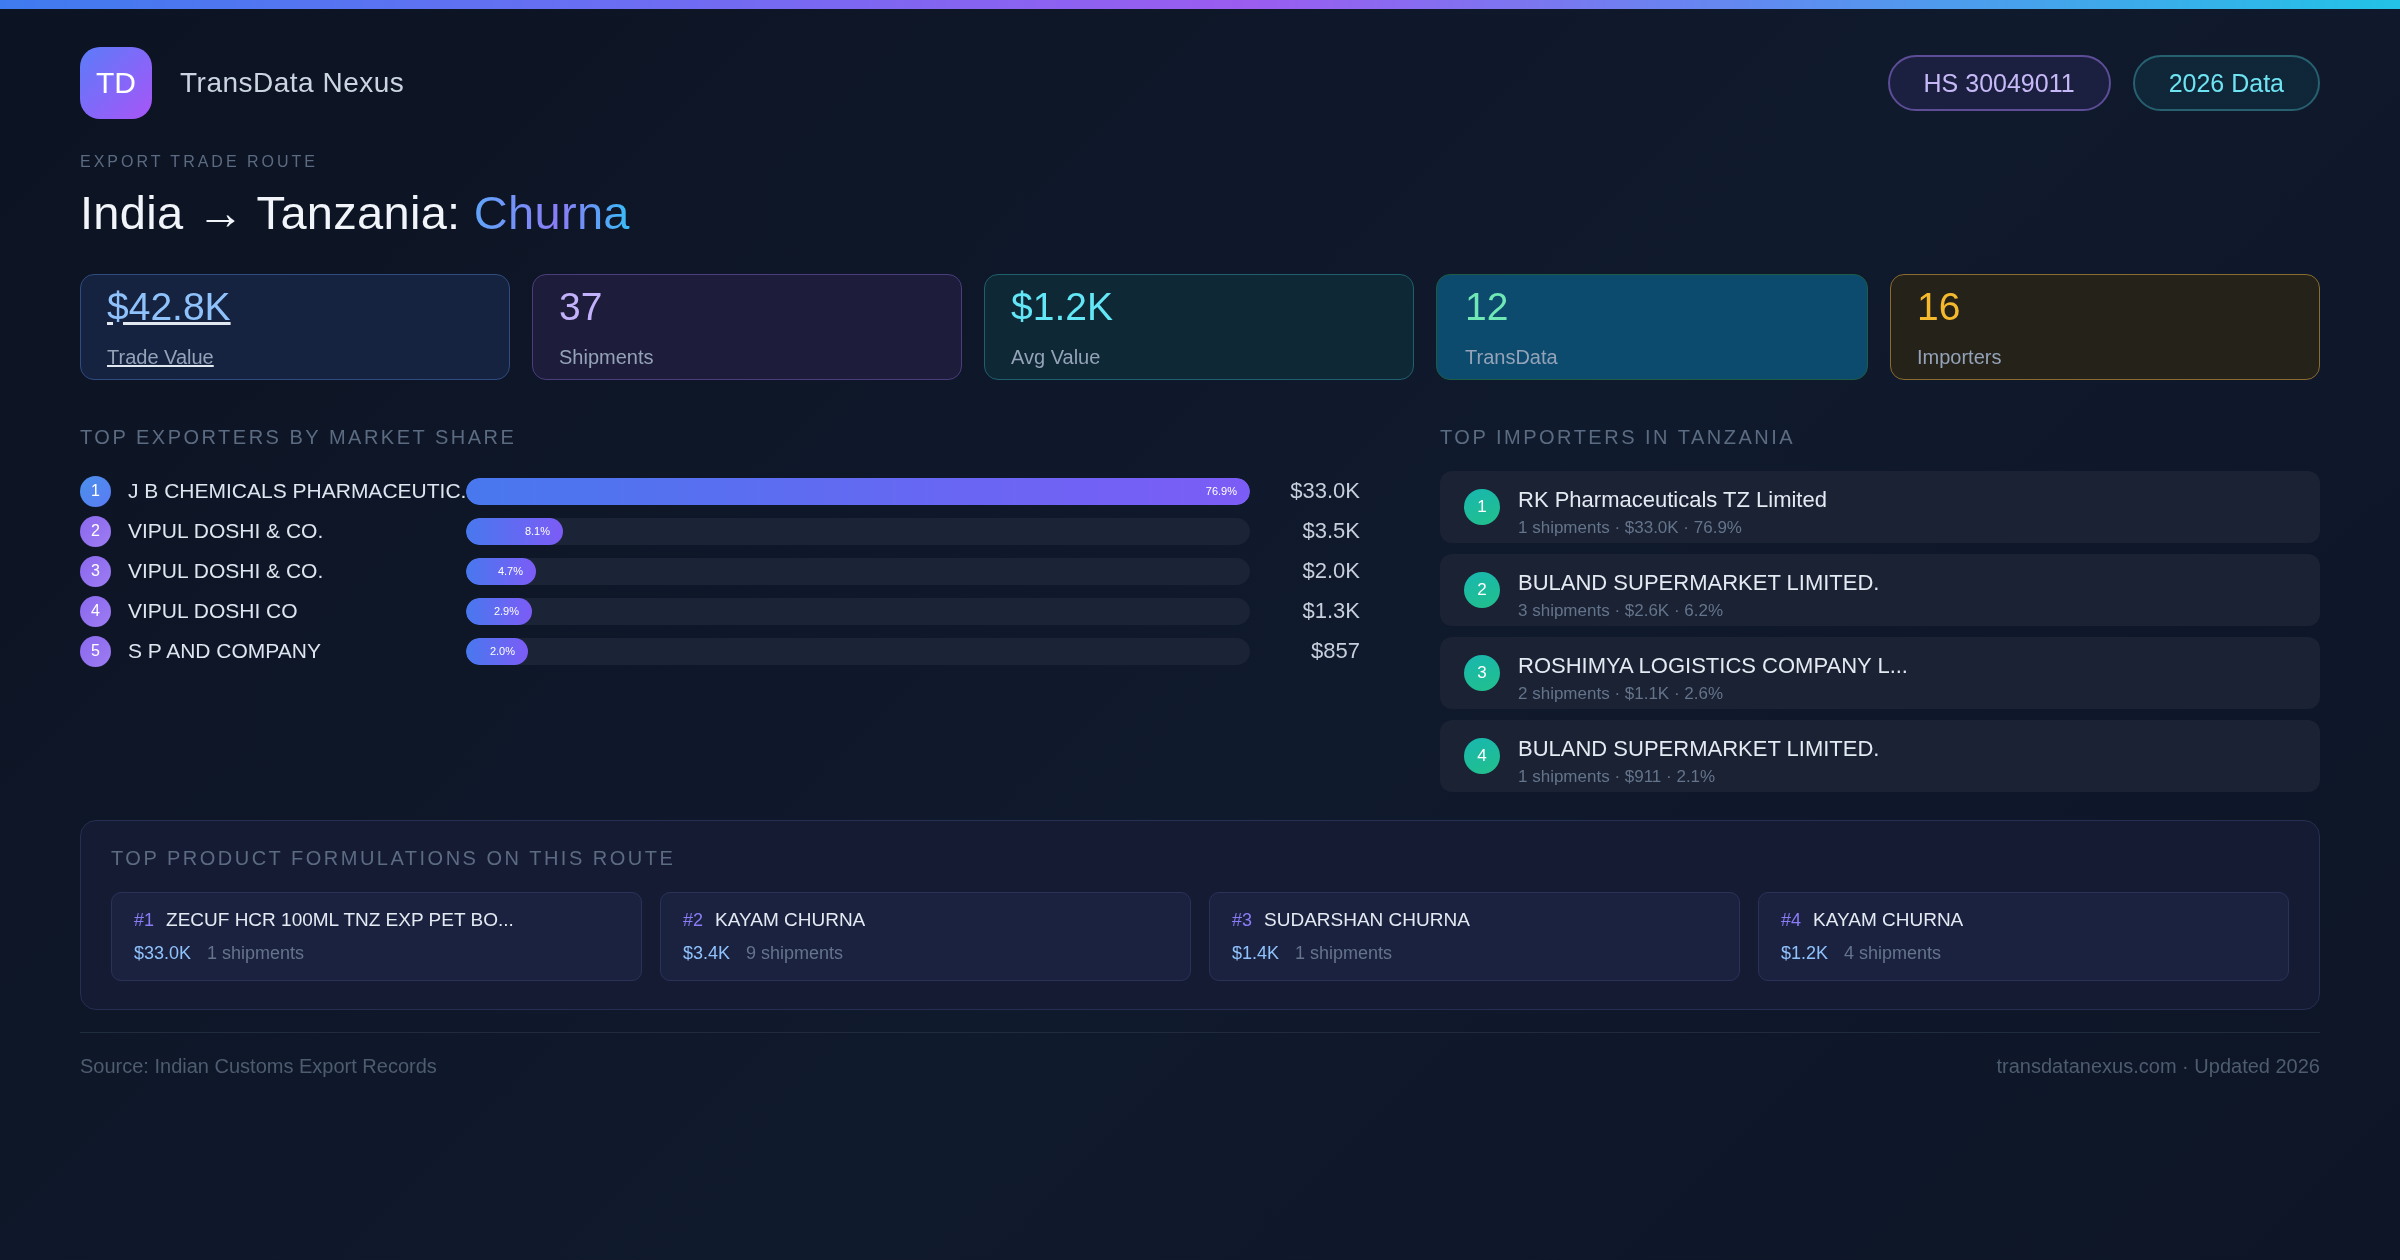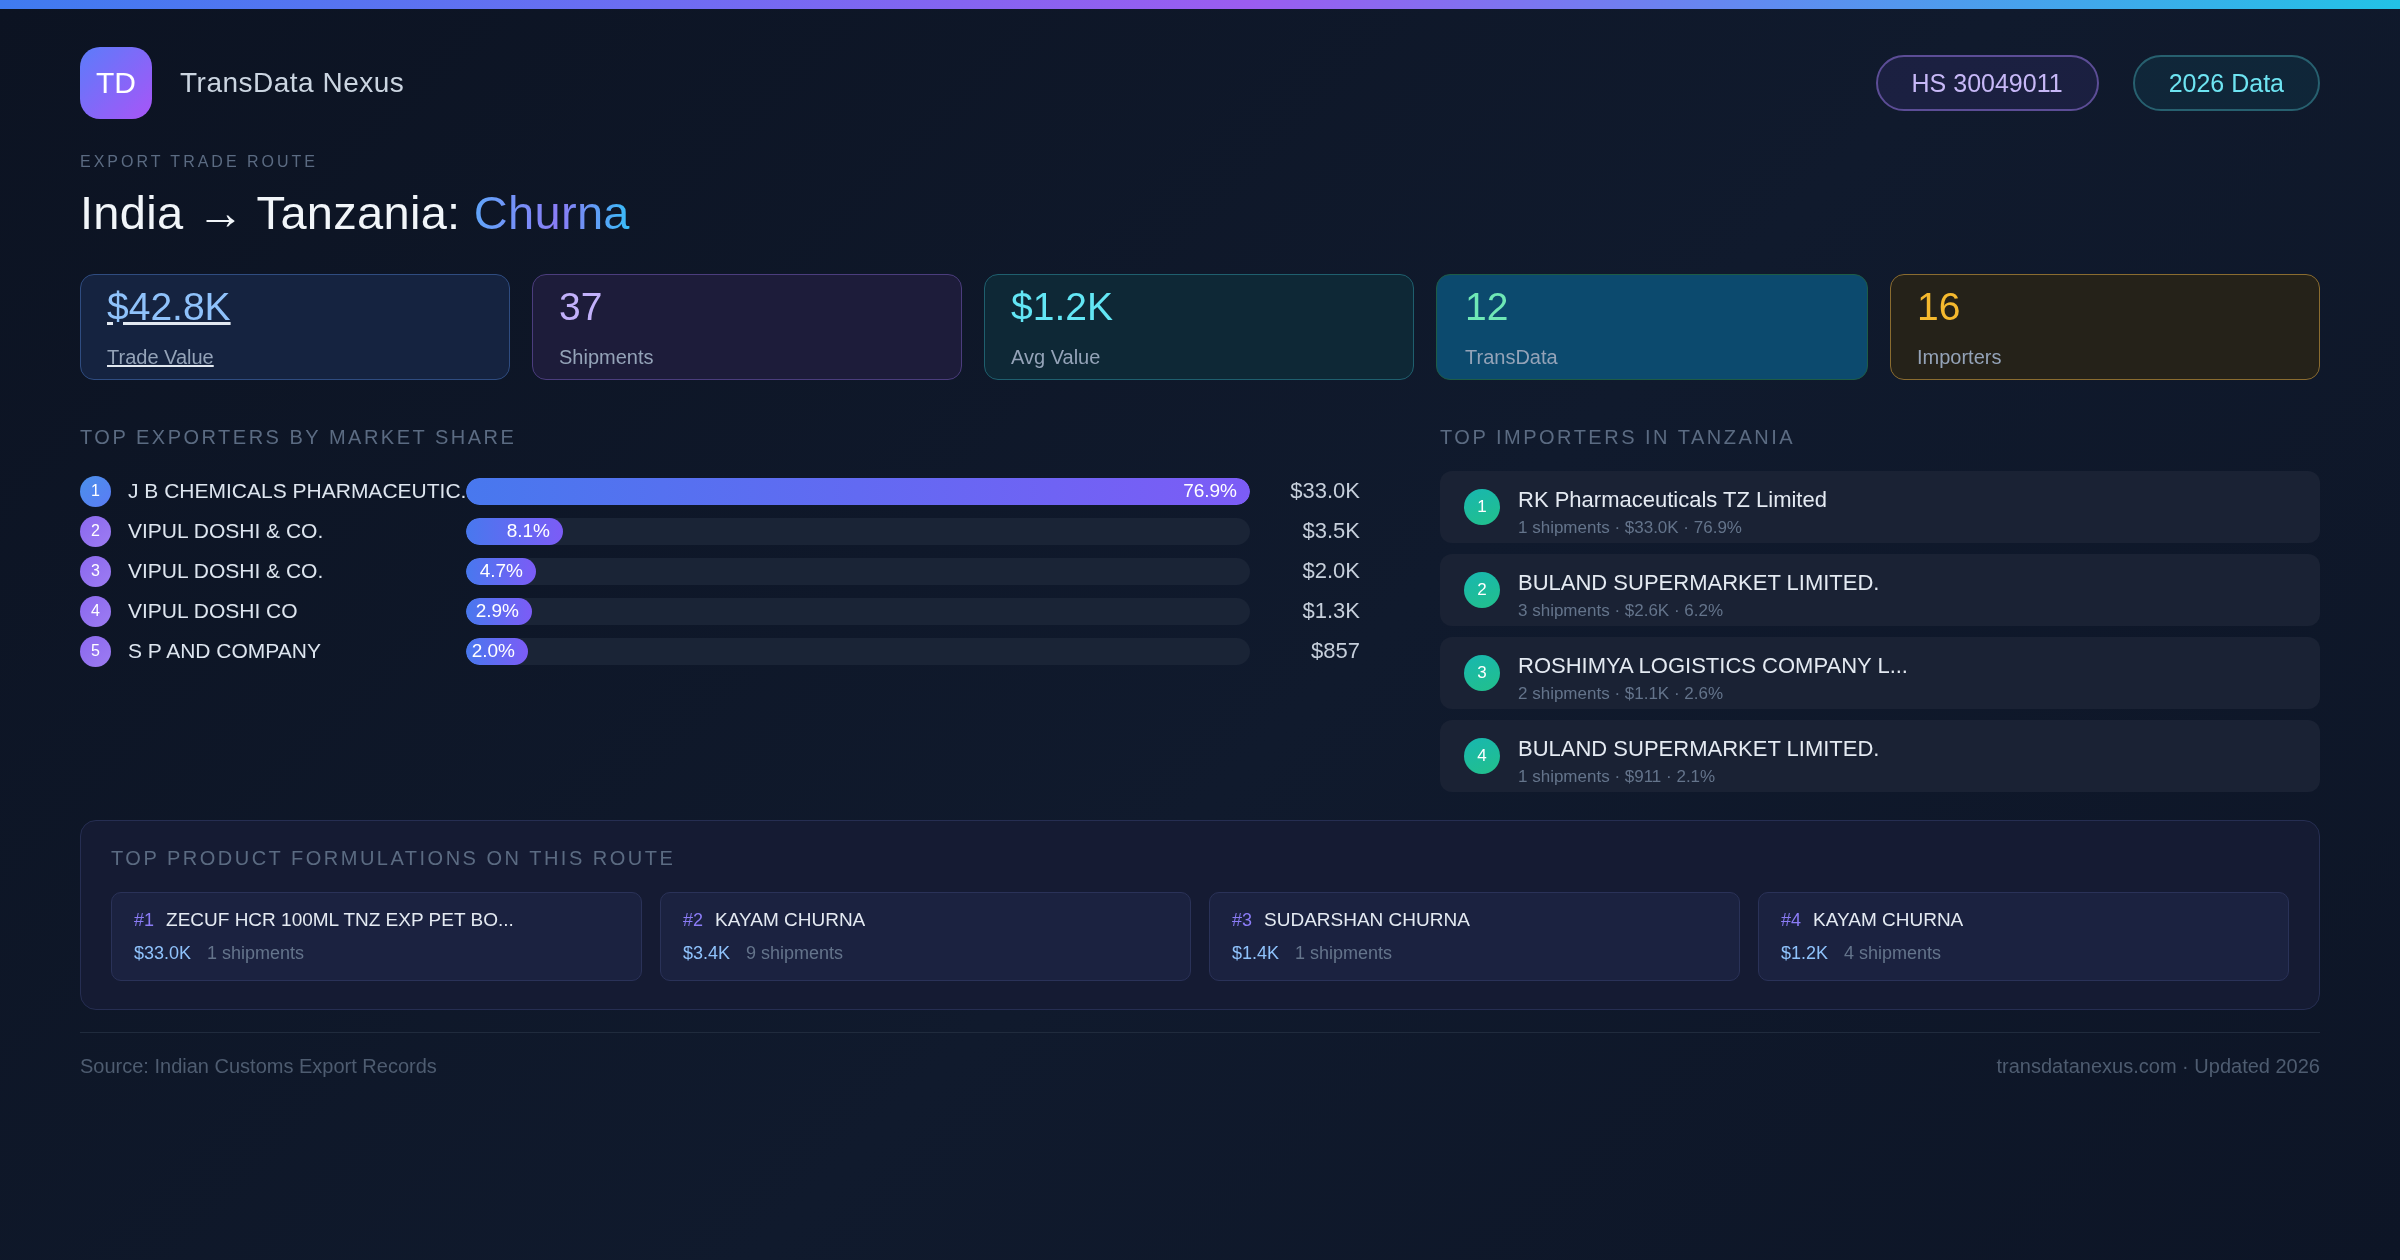--- a/index.html
+++ b/index.html
@@ -19,21 +19,21 @@
   
   .header { display: flex; align-items: center; justify-content: space-between; margin-top: 38px; }
   .brand-wrap { display: flex; align-items: center; gap: 28px; }
   .logo {
     width: 72px; height: 72px; border-radius: 20px;
     background: linear-gradient(135deg, #5b7cfa 0%, #a855f7 100%);
     display: flex; align-items: center; justify-content: center;
     font-size: 30px; color: #ffffff; font-weight: 500;
   }
   .brand-name { font-size: 28px; color: #cbd5e1; letter-spacing: 0.5px; }
-  .badges { display: flex; gap: 34px; }
+  .badges { display: flex; gap: 22px; }
   .pill {
     height: 56px; border-radius: 28px; padding: 0 34px;
     display: flex; align-items: center; font-size: 25px;
     border: 2px solid transparent; cursor: default;
   }
   .pill-hs { color: #c7b8f7; border-color: #5c4d96; background: rgba(124, 92, 246, 0.10); }
   .pill-year { color: #6ee4f2; border-color: #27606f; background: rgba(34, 211, 238, 0.07); }
 
   
   .eyebrow { margin-top: 34px; font-size: 16px; letter-spacing: 3px; color: #5b6b82; }
@@ -79,21 +79,21 @@
   }
   .exporter-row:first-child .rank-badge { background: linear-gradient(135deg, #4a90ea, #5b7cf5); }
   .exporter-name { width: 355px; padding-left: 17px; font-size: 21px; color: #dde5ef; white-space: nowrap; overflow: hidden; }
   .bar-track {
     flex: 1; height: 27px; border-radius: 14px; background: #1a2436; overflow: hidden;
   }
   .bar-fill {
     height: 100%; border-radius: 14px; min-width: 58px;
     background: linear-gradient(90deg, #4878ee, #7c5cf6);
     display: flex; align-items: center; justify-content: flex-end;
-    padding-right: 13px; font-size: 19px; color: #ffffff;
+    padding-right: 13px; font-size: 11px; color: #ffffff;
   }
   .exporter-value { width: 110px; text-align: right; font-size: 22px; color: #c6cfdb; }
 
   
   .importer-cards { margin-top: 22px; display: flex; flex-direction: column; gap: 11px; }
   .importer-card {
     background: #1a2234; border-radius: 12px; height: 72px;
     display: flex; align-items: center; padding: 0 24px; gap: 18px; cursor: pointer;
   }
   .importer-badge {

